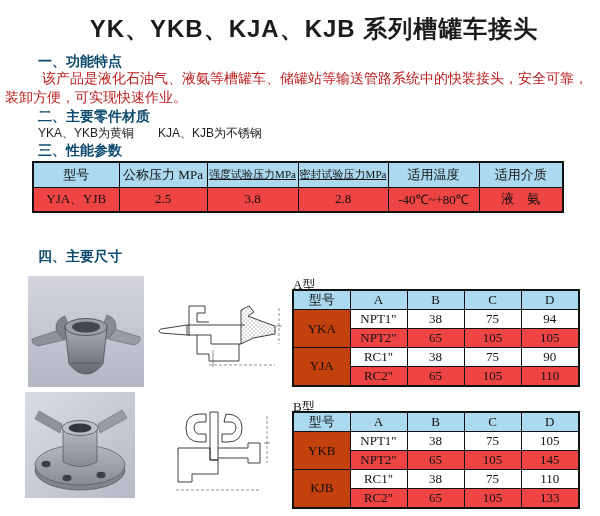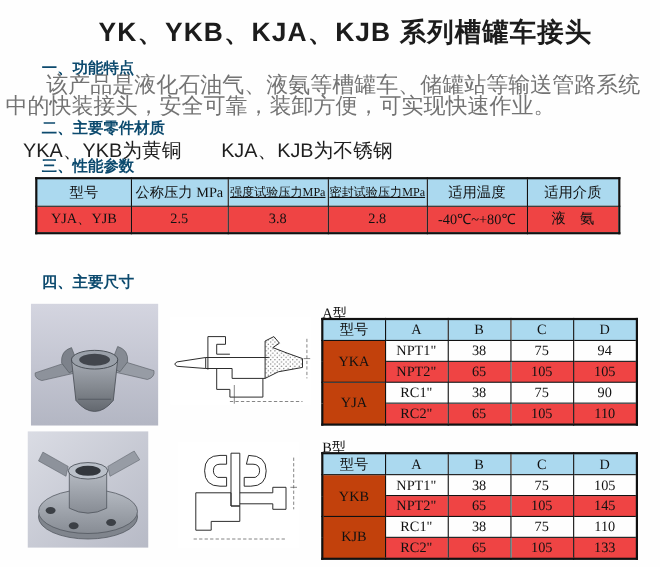--- a/index.html
+++ b/index.html
@@ -4,23 +4,23 @@
 <style>
   * { margin:0; padding:0; box-sizing:border-box; }
   html,body { width:600px; height:516px; }
   body { font-family:"Liberation Sans",sans-serif; background:#ffffff; }
   .page { position:relative; width:600px; height:516px; background:#fefefe; overflow:hidden; }
 
   .title { position:absolute; top:13px; left:0; width:100%; text-align:center;
            font-size:24px; font-weight:bold; color:#1c1c1c; letter-spacing:1px;padding-left:28px; }
 
   .sec-h { position:absolute; left:38px; color:#0c4a6e; font-weight:bold; font-size:14px; white-space:nowrap; }
-  .para  { position:absolute; left:5px; top:69px; width:591px; font-size:20px;
-           line-height:18.5px; color:#737373; text-indent:37px; }
-  .plain { position:absolute; left:21px; font-size:18px; color:#1e1e1e; white-space:pre; }
+  .para  { position:absolute; left:5px; top:69px; width:591px; font-size:14px;
+           line-height:18.5px; color:#b91c1c; text-indent:37px; }
+  .plain { position:absolute; left:38px; font-size:12px; color:#1e1e1e; white-space:pre; }
 
   table { border-collapse:collapse; position:absolute; table-layout:fixed;
           font-family:"Liberation Serif",serif; color:#111;border-radius:24px; }
   th,td { border:1px solid #111; text-align:center; font-weight:normal; padding:0; overflow:hidden; white-space:nowrap; }
   th { background:#abd9ef; }
   tr.yellow td { background:#ef4444; }
   td.model { background:#c2410c; }
 
   .perf { left:32px; top:161px; width:530px; font-size:13px; border:2px solid #111; }
   .perf th,.perf td { height:25px; }

